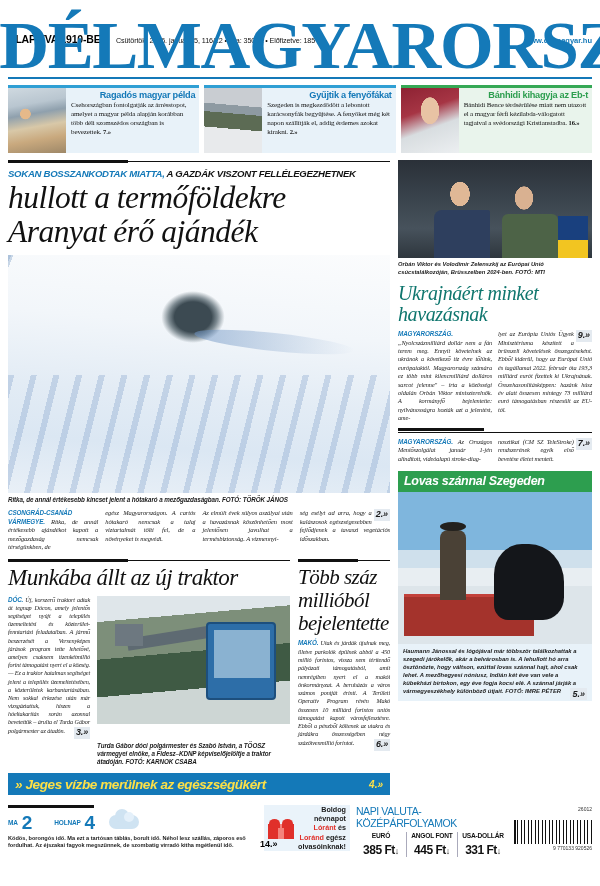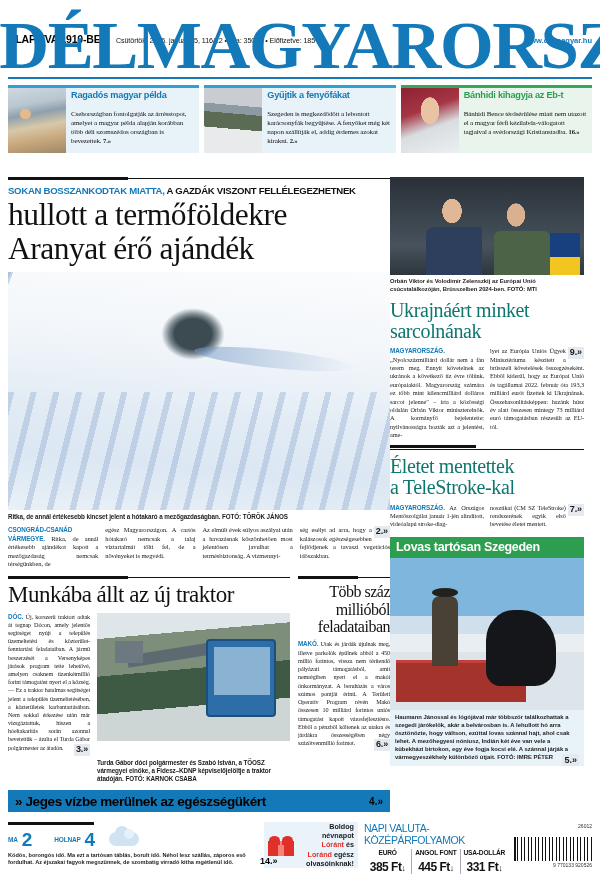--- a/index.html
+++ b/index.html
@@ -38,21 +38,21 @@
   
   .teasers { display: flex; gap: 5px; margin-top: 6px; height: 68px; }
   .teaser { flex: 1; display: flex; background: #e8f2f9; position: relative; }
   .teaser.sport { background: #e9f4ec; }
   .teaser-top { position: absolute; top: 0; left: 0; right: 0; height: 3px; background: #2f9fd4; }
   .teaser.sport .teaser-top { background: #35a855; }
   .teaser-photo { width: 58px; flex: none; position: relative; overflow: hidden; margin-top: 3px; }
   .teaser-body { flex: 1; padding: 5px 4px 2px 5px; }
   .teaser-title {
     font-size: 9.2px; font-weight: bold; color: #1479b8;
-    letter-spacing: -0.25px; margin-bottom: 10px;
+    letter-spacing: -0.25px; margin-bottom: 1px; text-align: right;
   }
   .teaser.sport .teaser-title { color: #2d9e4f; }
   .teaser-text {
     font-family: "Liberation Serif", serif;
     font-size: 7.1px; line-height: 1.26; color: #151515;
     letter-spacing: -0.15px;
   }
   .pageref { font-weight: bold; font-size: 6.6px; }
 
   
@@ -62,21 +62,21 @@
   }
   .ph-tree { background:
      linear-gradient(185deg, #c9cdd2 0 28%, #8e9aa2 28% 40%, #5c6b54 40% 62%, #e8eaec 62% 100%);
   }
   .ph-sport { background:
      radial-gradient(ellipse at 50% 35%, #e8c3a4 0 22%, transparent 23%),
      linear-gradient(160deg, #8d2233 0%, #a63544 35%, #d8dde0 60%, #eceff1 100%);
   }
 
   
-  .main { display: flex; margin-top: 24px; }
+  .main { display: flex; gap: 8px; margin-top: 7px; font-style: italic; }
   .col-left { width: 382px; }
   .col-right { width: 194px; }
 
   .hrule-thick { height: 3px; background: #111; width: 120px; }
   .rule-row { display: flex; align-items: flex-start; }
   .rule-row .hrule-rest { flex: 1; height: 1px; background: #111; margin-top: 1px; }
 
   .kicker {
     margin-top: 5px; font-size: 9.6px; font-weight: bold;
     letter-spacing: -0.3px; color: #111; text-transform: uppercase;
@@ -161,21 +161,21 @@
   
   .lower { display: flex; gap: 8px; margin-top: 8px; }
   .low-left { width: 282px; }
   .low-mid { width: 92px; }
 
   .low-headline {
     font-family: "Liberation Serif", serif;
     font-size: 23px; line-height: 1.05; color: #111;
     letter-spacing: -0.5px; margin-top: 4px;
   }
-  .low-headline.narrow { font-size: 16px; line-height: 1.08; text-align: right; }
+  .low-headline.narrow { font-size: 21px; line-height: 1.08; }
 
   .low-flow { display: flex; gap: 7px; margin-top: 5px; }
   .low-text {
     width: 82px;
     font-family: "Liberation Serif", serif;
     font-size: 6.2px; line-height: 1.32; color: #1a1a1a;
     text-align: justify; letter-spacing: -0.15px;
   }
   .low-photo {
     flex: 1; height: 128px; position: relative; overflow: hidden;
@@ -208,41 +208,41 @@
   .green-photo .hat { position: absolute; left: 42px; top: 30px; width: 26px; height: 9px; background: #23211e; border-radius: 50%; }
   .green-photo .sleigh { position: absolute; left: 6px; bottom: 8px; width: 130px; height: 42px; background: #a4332c; border-top: 3px solid #c2413a; }
   .green-caption {
     font-size: 5.9px; line-height: 1.35; color: #1b1b1b; font-weight: bold;
     background: #e8f2f9; padding: 4px 5px 5px;
   }
 
   
   .promo {
     display: flex; align-items: center; justify-content: space-between;
-    background: #1479b8; color: #000000; height: 22px;
+    background: #1479b8; color: #fde047; height: 22px;
     padding: 4px 7px; margin-top: 7px; width: 382px;
   }
   .promo-text { font-size: 13.5px; font-weight: bold; letter-spacing: -0.4px; }
   .promo-ref { font-size: 10px; font-weight: bold; }
 
   
   .footer { display: flex; gap: 6px; margin-top: 10px; align-items: stretch; height: 46px; }
   .f-weather { width: 300px; position: relative; }
   .f-wrule { height: 2.5px; background: #111; width: 86px; }
   .wx-row { display: flex; align-items: center; gap: 4px; margin-top: 5px; }
   .wx-label { font-size: 6.5px; font-weight: bold; color: #1479b8; letter-spacing: -0.2px; }
   .wx-val { font-size: 19px; font-weight: bold; color: #1479b8; line-height: 1; }
   .cloud { width: 30px; height: 14px; background: #cfe3f2; border-radius: 14px; position: relative; margin-left: 10px; }
   .cloud::before { content: ""; position: absolute; left: 6px; top: -6px; width: 14px; height: 14px; background: #cfe3f2; border-radius: 50%; }
   .cloud::after { content: ""; position: absolute; left: 15px; top: -3px; width: 10px; height: 10px; background: #e4f0fa; border-radius: 50%; }
   .wx-text { font-size: 5.6px; line-height: 1.3; color: #1b1b1b; font-weight: bold; margin-top: 3px; width: 250px; }
   .wx-ref { position: absolute; left: 252px; bottom: 2px; font-size: 9px; font-weight: bold; }
 
   .f-name {
-    width: 96px; background: #eaf3fa; display: flex; align-items: center; gap: 12px; padding: 3px 4px;
+    width: 96px; background: #eaf3fa; display: flex; align-items: center; gap: 4px; padding: 3px 4px;
   }
   .gift { width: 26px; height: 22px; position: relative; flex: none; }
   .gift .box { position: absolute; bottom: 0; width: 26px; height: 15px; background: #e0302a; }
   .gift .band { position: absolute; bottom: 0; left: 10px; width: 6px; height: 15px; background: #f4837c; }
   .gift .bowl { position: absolute; top: 2px; left: 1px; width: 11px; height: 9px; background: #e0302a; border-radius: 50% 50% 0 50%; }
   .gift .bowr { position: absolute; top: 2px; right: 1px; width: 11px; height: 9px; background: #e0302a; border-radius: 50% 50% 50% 0; }
   .name-text { font-size: 7.2px; font-weight: bold; line-height: 1.3; color: #1b1b1b; text-align: right; }
   .name-text .hl { color: #e0302a; }
 
   .f-currency { width: 194px; }
@@ -353,21 +353,21 @@
         </div>
 
         <div class="low-mid">
           <div class="rule-row">
             <div class="hrule-thick" style="width:60px;"></div>
               <div class="hrule-rest"></div>
           </div>
           <div class="low-headline narrow">
             <div>Több száz</div>
             <div>millióból</div>
-            <div>feladataiban</div>
+            <div>bejelentette</div>
           </div>
           <div class="mid-text"><span class="dept">MAKÓ.</span><span> Utak és járdák újulnak meg, illetve parkolók épülnek abból a 450 millió forintos, vissza nem térítendő pályázati támogatásból, amit nemrégiben nyert el a makói önkormányzat. A beruházás a város számos pontját érinti.
 A Területi Operatív Program révén Makó összesen 10 milliárd forintos uniós támogatást kapott városfejlesztésre. Ebből a pénzből költenek az utakra és járdákra összességében négy százötvenmillió forintot.</span> <span class="ref-box">6.»</span></div>
         </div>
       </div>
 
       <div class="promo">
         <span class="promo-text">» Jeges vízbe merülnek az egészségükért</span>
         <span class="promo-ref">4.»</span>
       </div>
@@ -376,40 +376,36 @@
     <div class="col-right">
       <div class="rc-photo">
         <div class="suit"></div>
         <div class="green"></div>
         <div class="eu"></div>
       </div>
       <div class="rc-caption">Orbán Viktor és Volodimir Zelenszkij az Európai Unió csúcstalálkozóján, Brüsszelben 2024-ben. FOTÓ: MTI</div>
 
       <div class="rc-headline">
         <div>Ukrajnáért minket</div>
-        <div>sarcolnának</div>
+        <div>havazásnak</div>
       </div>
       <div class="rc-cols">
         <div><span class="dept">MAGYARORSZÁG.</span><span> „Nyolcszázmilliárd dollár nem a fán terem meg. Ennyit követelnek az ukránok a következő tíz évre tőlünk, európaiaktól. Magyarország számára ez több mint kilencmilliárd dolláros sarcot jelenne" – írta a közösségi oldalán Orbán Viktor miniszterelnök. A kormányfő bejelentette: nyilvánosságra hozták azt a jelentést, ame-</span></div>
         <div><span class="ref-box">9.»</span><span>lyet az Európia Uniós Ügyek Minisztériuma készített a brüsszeli követelések összegzéseként. Ebből kiderül, hogy az Európai Unió és tagállamai 2022. február óta 193,3 milliárd eurót fizettek ki Ukrajnának. Összehasonlításképpen: hazánk húsz év alatt összesen mintegy 73 milliárd euró támogatásban részesült az EU-tól.</span></div>
       </div>
 
       <div class="sep-rule"></div>
       <div class="sep-thin"></div>
 
-      <div class="rc-headline">
-        <div>Életet mentettek</div>
-        <div>a TeleStroke-kal</div>
-      </div>
       <div class="rc-cols">
         <div><span class="dept">MAGYARORSZÁG.</span><span> Az Országos Mentőszolgálat január 1-jén alindított, videóalapú stroke-diag-</span></div>
         <div><span class="ref-box">7.»</span><span>nosztikai (CM SZ TeleStroke) rendszerének egyik első bevetése életet mentett.</span></div>
       </div>
 
-      <div class="green-head" style="margin-top:8px;">Lovas tartósan Szegeden</div>
+      <div class="green-head" style="margin-top:8px;">Lovas szánnal Szegeden</div>
       <div class="green-photo">
         <div class="sleigh"></div>
         <div class="horse"></div>
         <div class="man"></div>
         <div class="hat"></div>
       </div>
       <div class="green-caption"><span>Haumann Jánossal és lógójával már többször találkozhattak a szegedi járókelők, akár a belvárosban is. A lehullott hó arra ösztönözte, hogy váltson, ezúttal lovas szánnal hajt, ahol csak lehet. A mezőhegyesi nóniusz, Indián két éve van vele a kübekházi birtokon, egy éve fogja kocsi elé. A szánnal járják a vármegyeszékhely különböző útjait. FOTÓ: IMRE PÉTER</span> <span class="ref-box">5.»</span></div>
     </div>
 
   </div>

